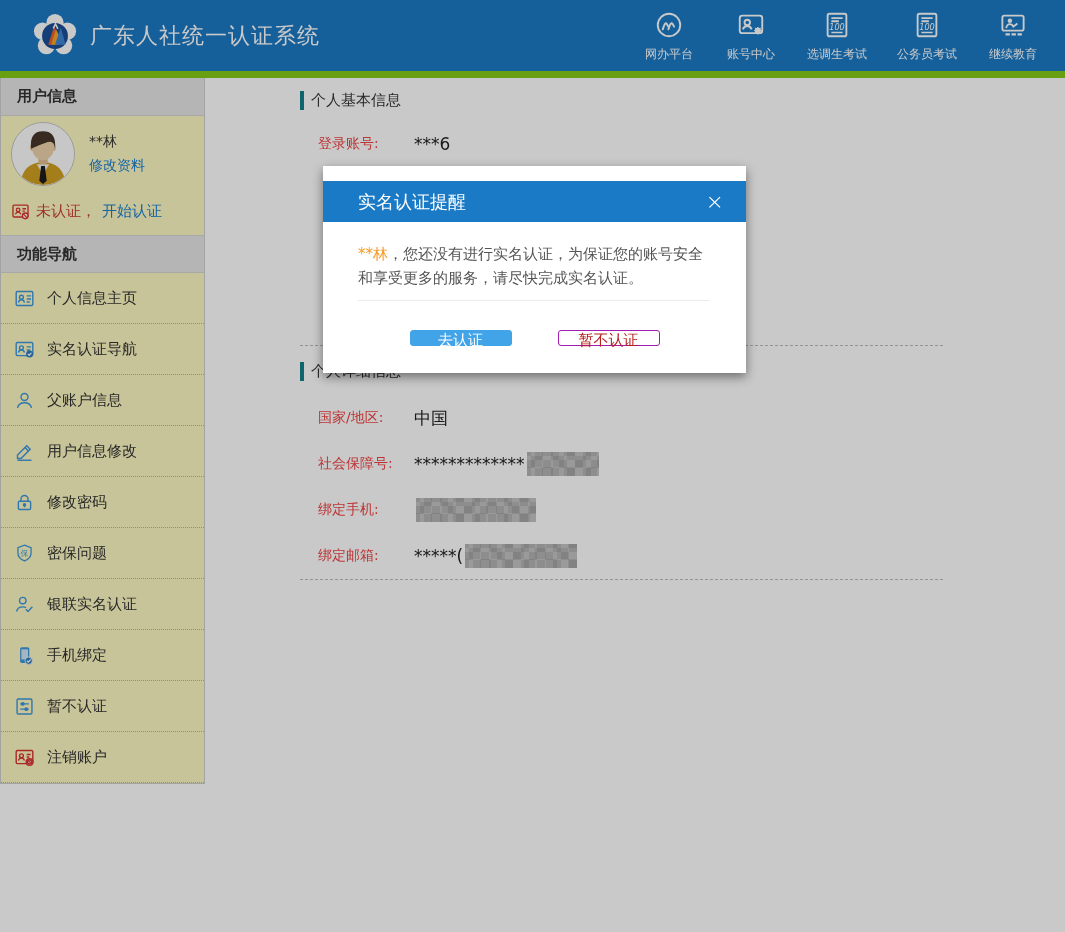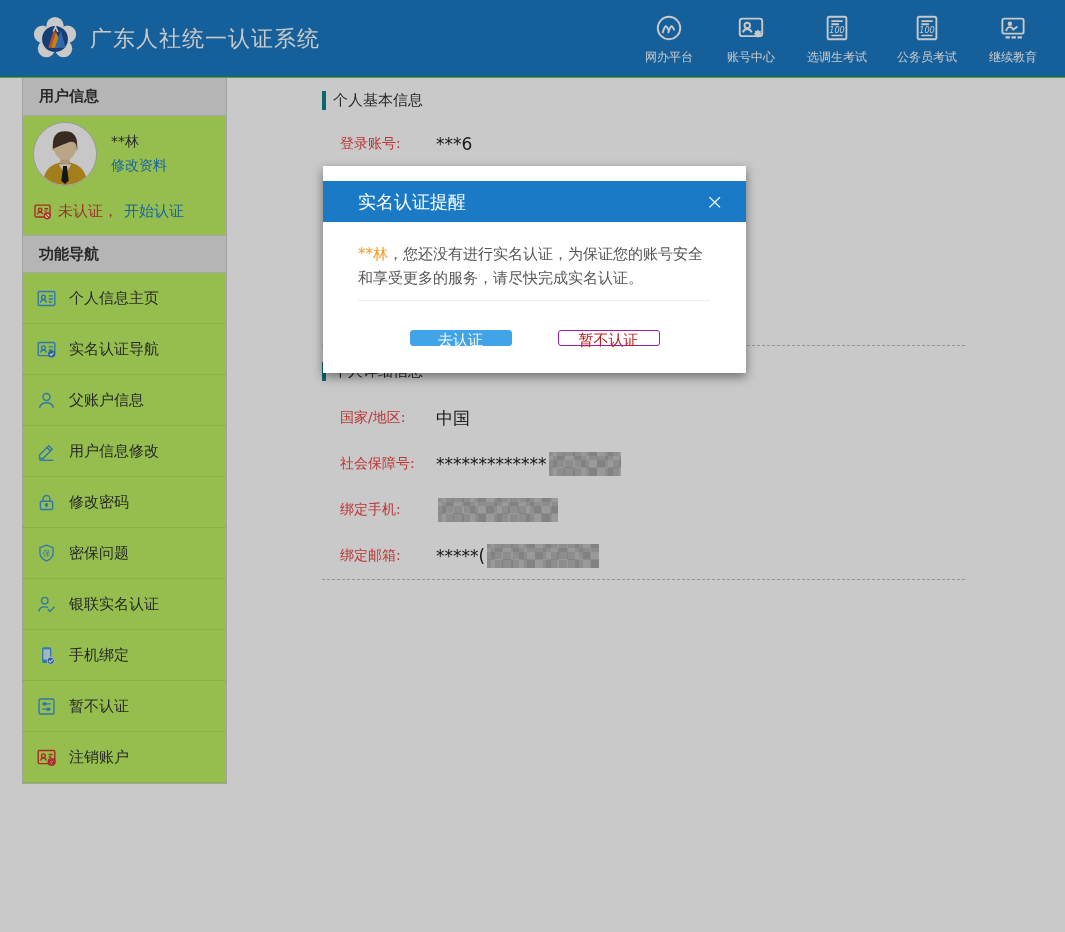--- a/index.html
+++ b/index.html
@@ -1,35 +1,35 @@
 <!DOCTYPE html>
 <html><head>
 <meta charset="utf-8">
 <style>
   * { margin:0; padding:0; box-sizing:border-box; }
   html,body { width:1065px; height:932px; }
   body { font-family:"DejaVu Sans","Liberation Sans",sans-serif; background:#fff; position:relative; overflow:hidden; }
 
   
-  .header { height:78px; background:#1b7ac5; border-bottom:1px solid #84cc16;
+  .header { height:78px; background:#1b7ac5; border-bottom:7px solid #84cc16;
             display:flex; align-items:center; padding:0 26px 0 32px; }
   .brand { display:flex; align-items:center; gap:12px; }
   .brand-title { color:#fff; font-size:22px; letter-spacing:1px; }
   .header-spacer { flex:1; }
   .top-nav { display:flex; gap:30px; }
   .top-nav-item { display:flex; flex-direction:column; align-items:center; gap:5px;
                   color:#fff; cursor:pointer; min-width:52px; }
   .top-nav-item .t-icon { width:32px; height:32px; display:flex; align-items:center; justify-content:center; }
   .top-nav-item .t-label { font-size:12px; white-space:nowrap; }
 
   
   .layout { display:flex; align-items:flex-start; }
 
   
-  .sidebar { margin-left:22px; width:205px; background:#bef264;
+  .sidebar { width:205px; background:#fef9c3;
              border:1px solid #cfcfcf; border-top:none; }
   .side-section-header { height:38px; line-height:37px; background:#e6e6e6;
                          border-top:1px solid #d5d5d5; border-bottom:1px solid #d5d5d5;
                          font-size:15px; font-weight:bold; color:#333; padding-left:16px; }
   .side-section-header:first-child { border-top:none; }
   .user-block { padding:6px 10px 12px 10px; }
   .user-row { display:flex; align-items:center; gap:14px; }
   .avatar-wrap { width:64px; height:64px; border-radius:50%; border:1px solid #c2c2c2;
                  overflow:hidden; background:#fdfdfd; flex:none; }
   .user-meta { display:flex; flex-direction:column; gap:6px; font-size:14px; }

